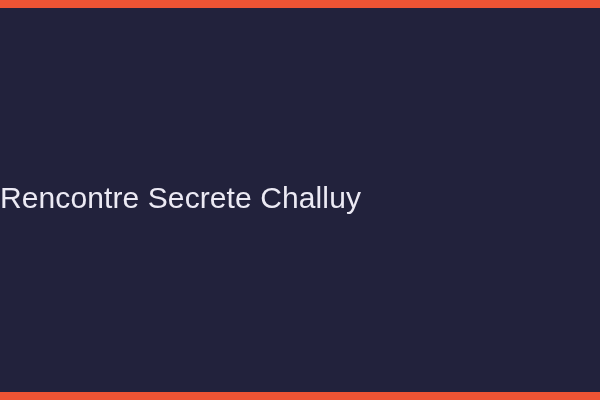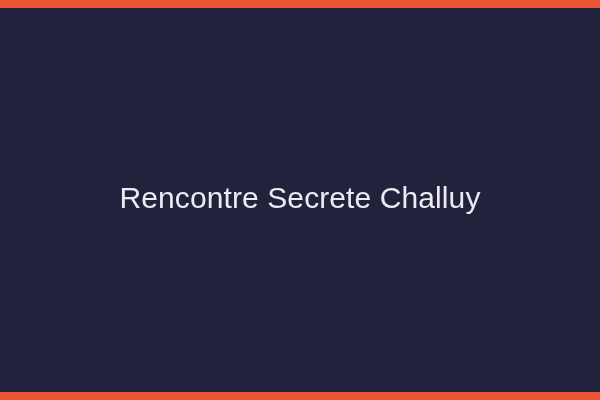--- a/index.html
+++ b/index.html
@@ -29,21 +29,21 @@
     height: 8px;
     flex: 0 0 8px;
     background: #ed5434;
   }
 
   #banner-body {
     flex: 1 1 auto;
     position: relative;
     display: flex;
     align-items: center;
-    justify-content: center;
+    justify-content: flex-start;
     background: #22223c;
   }
 
   #banner-title {
     font-family: "Liberation Sans", sans-serif;
     font-size: 30px;
     font-weight: 400;
     line-height: 1.2;
     letter-spacing: 0.1px;
     color: #eceaf4;

